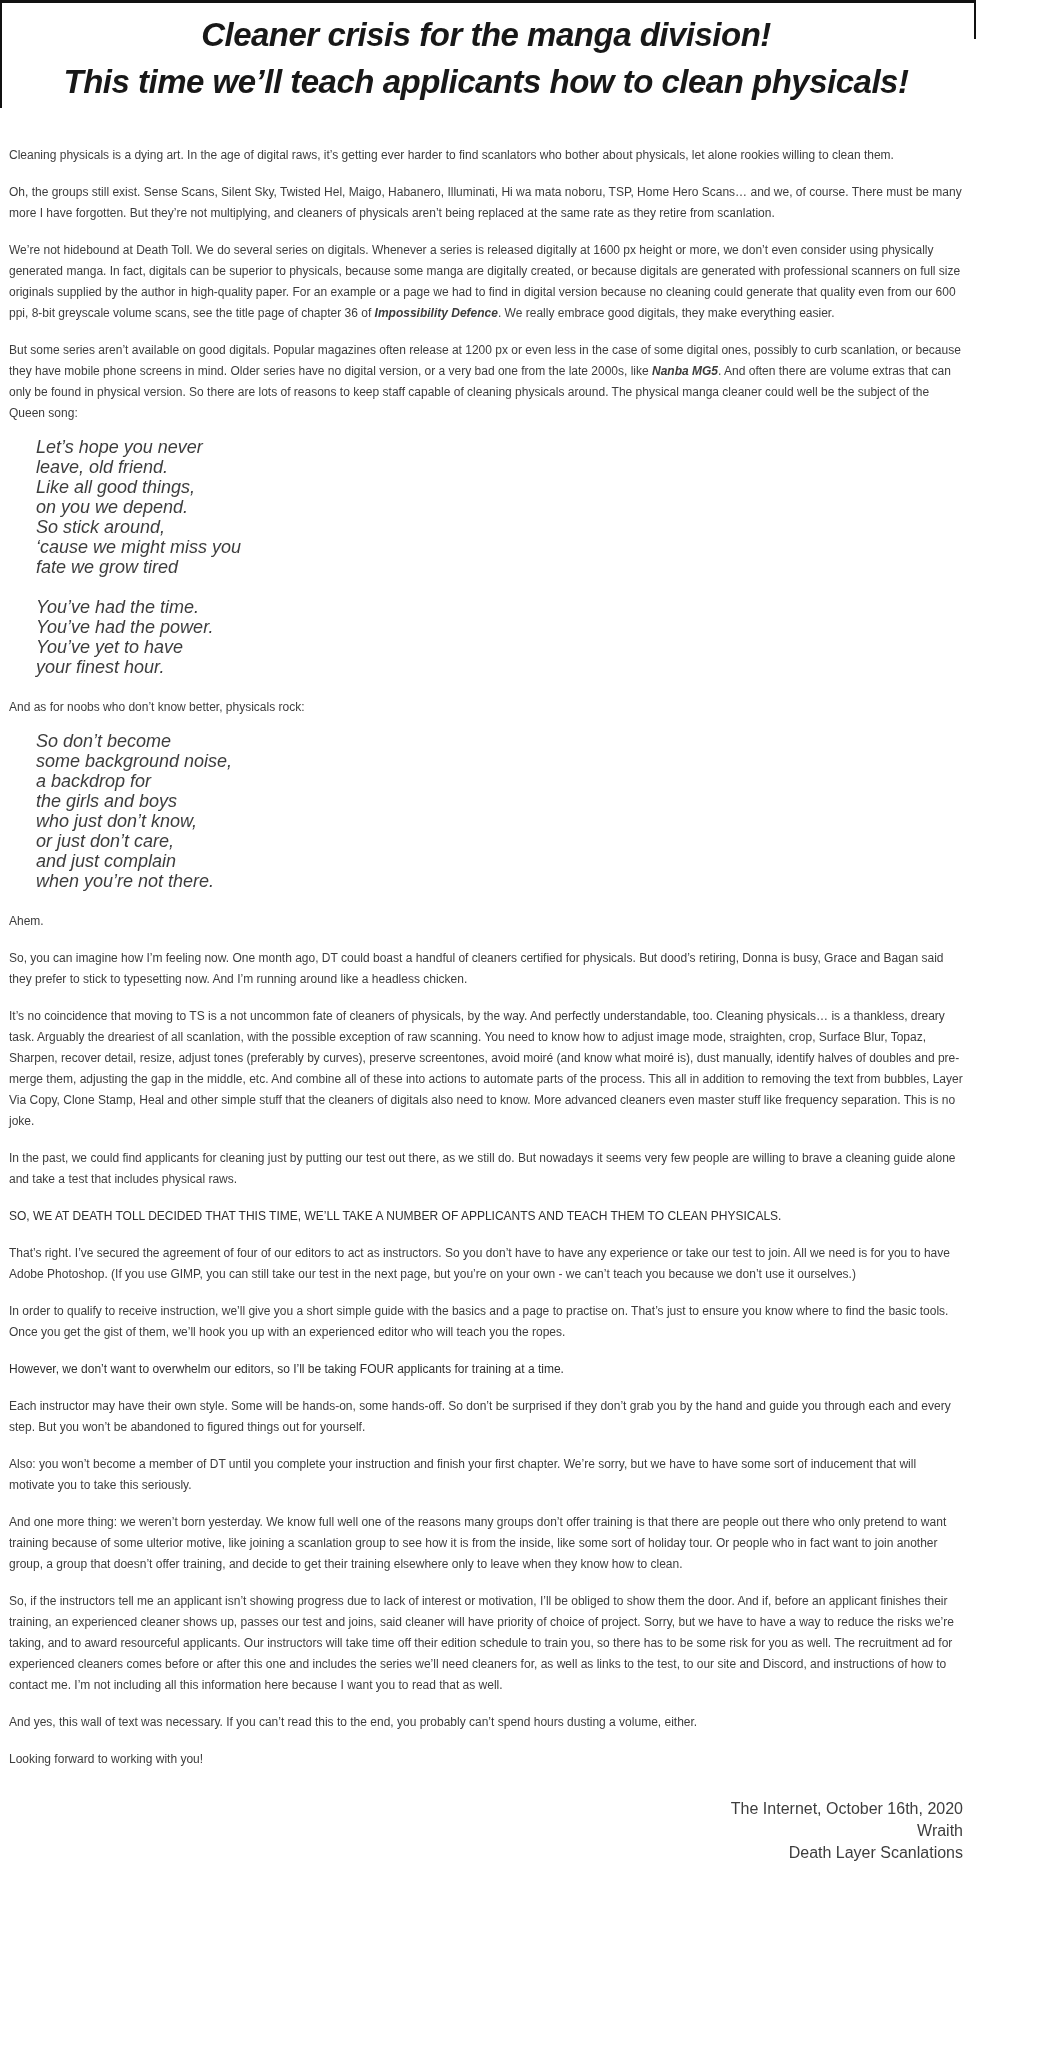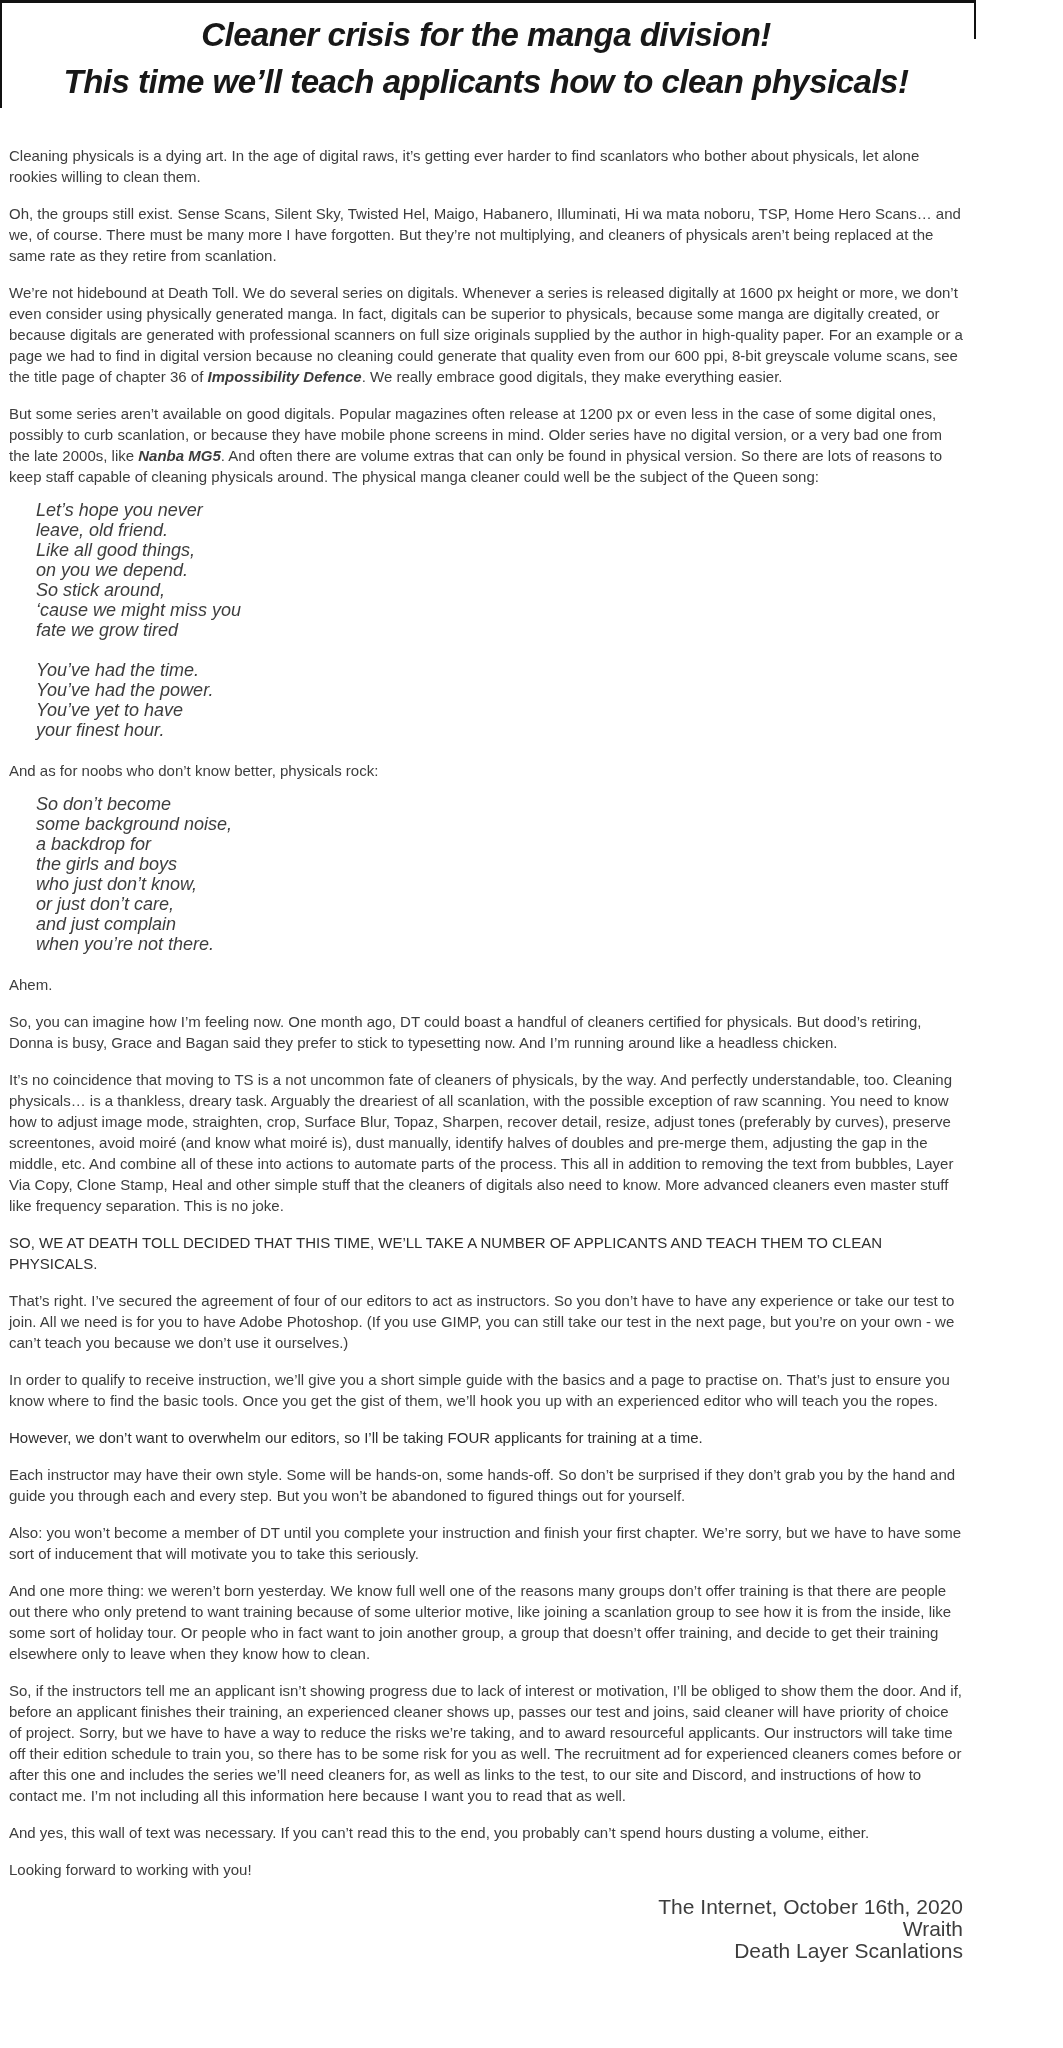--- a/index.html
+++ b/index.html
@@ -23,34 +23,34 @@
     font-weight: bold;
     font-style: italic;
     font-size: 33px;
     line-height: 47px;
     color: #181818;
     letter-spacing: -0.5px;
   }
   .doc-title div { white-space: nowrap; }
   p.body {
     margin: 16px 0 13px 0;
-    font-size: 15px;
+    font-size: 12px;
     line-height: 21px;
   }
   p.body.bold { font-weight: normal; color: #2e2e2e; }
   .stanza {
     margin: 0 0 20px 27px;
     font-style: italic;
     font-size: 18px;
     line-height: 20px;
   }
   .signature {
-    margin-top: 16px;
+    margin-top: 28px;
     text-align: right;
-    font-size: 21px;
+    font-size: 16px;
     line-height: 22px;
     color: #3d3d3d;
   }
 </style>
 </head>
 <body>
 
 <div class="page">
   <div class="edge-tick left"></div>
   <div class="edge-tick right"></div>
@@ -87,20 +87,21 @@
         <div><span>a backdrop for</span></div>
         <div><span>the girls and boys</span></div>
         <div><span>who just don’t know,</span></div>
         <div><span>or just don’t care,</span></div>
         <div><span>and just complain</span></div>
         <div><span>when you’re not there.</span></div>
       </div>
       <p class="body"><span>Ahem.</span></p>
       <p class="body"><span>So, you can imagine how I’m feeling now. One month ago, DT could boast a handful of cleaners certified for physicals. But dood’s retiring, Donna is busy, Grace and Bagan said they prefer to stick to typesetting now. And I’m running around like a headless chicken.</span></p>
       <p class="body"><span>It’s no coincidence that moving to TS is a not uncommon fate of cleaners of physicals, by the way. And perfectly understandable, too. Cleaning physicals… is a thankless, dreary task. Arguably the dreariest of all scanlation, with the possible exception of raw scanning. You need to know how to adjust image mode, straighten, crop, Surface Blur, Topaz, Sharpen, recover detail, resize, adjust tones (preferably by curves), preserve screentones, avoid moiré (and know what moiré is), dust manually, identify halves of doubles and pre-merge them, adjusting the gap in the middle, etc. And combine all of these into actions to automate parts of the process. This all in addition to removing the text from bubbles, Layer Via Copy, Clone Stamp, Heal and other simple stuff that the cleaners of digitals also need to know. More advanced cleaners even master stuff like frequency separation. This is no joke.</span></p>
+      <p class="body"><span>In the past, we could find applicants for cleaning just by putting our test out there, as we still do. But nowadays it seems very few people are willing to brave a cleaning guide alone and take a test that includes physical raws.</span></p>
       <p class="body bold"><span>SO, WE AT DEATH TOLL DECIDED THAT THIS TIME, WE’LL TAKE A NUMBER OF APPLICANTS AND TEACH THEM TO CLEAN PHYSICALS.</span></p>
       <p class="body"><span>That’s right. I’ve secured the agreement of four of our editors to act as instructors. So you don’t have to have any experience or take our test to join. All we need is for you to have Adobe Photoshop. (If you use GIMP, you can still take our test in the next page, but you’re on your own - we can’t teach you because we don’t use it ourselves.)</span></p>
       <p class="body"><span>In order to qualify to receive instruction, we’ll give you a short simple guide with the basics and a page to practise on. That’s just to ensure you know where to find the basic tools. Once you get the gist of them, we’ll hook you up with an experienced editor who will teach you the ropes.</span></p>
       <p class="body bold"><span>However, we don’t want to overwhelm our editors, so I’ll be taking FOUR applicants for training at a time.</span></p>
       <p class="body"><span>Each instructor may have their own style. Some will be hands-on, some hands-off. So don’t be surprised if they don’t grab you by the hand and guide you through each and every step. But you won’t be abandoned to figured things out for yourself.</span></p>
       <p class="body"><span>Also: you won’t become a member of DT until you complete your instruction and finish your first chapter. We’re sorry, but we have to have some sort of inducement that will motivate you to take this seriously.</span></p>
       <p class="body"><span>And one more thing: we weren’t born yesterday. We know full well one of the reasons many groups don’t offer training is that there are people out there who only pretend to want training because of some ulterior motive, like joining a scanlation group to see how it is from the inside, like some sort of holiday tour. Or people who in fact want to join another group, a group that doesn’t offer training, and decide to get their training elsewhere only to leave when they know how to clean.</span></p>
       <p class="body"><span>So, if the instructors tell me an applicant isn’t showing progress due to lack of interest or motivation, I’ll be obliged to show them the door. And if, before an applicant finishes their training, an experienced cleaner shows up, passes our test and joins, said cleaner will have priority of choice of project. Sorry, but we have to have a way to reduce the risks we’re taking, and to award resourceful applicants. Our instructors will take time off their edition schedule to train you, so there has to be some risk for you as well. The recruitment ad for experienced cleaners comes before or after this one and includes the series we’ll need cleaners for, as well as links to the test, to our site and Discord, and instructions of how to contact me. I’m not including all this information here because I want you to read that as well.</span></p>
       <p class="body"><span>And yes, this wall of text was necessary. If you can’t read this to the end, you probably can’t spend hours dusting a volume, either.</span></p>
       <p class="body"><span>Looking forward to working with you!</span></p>

